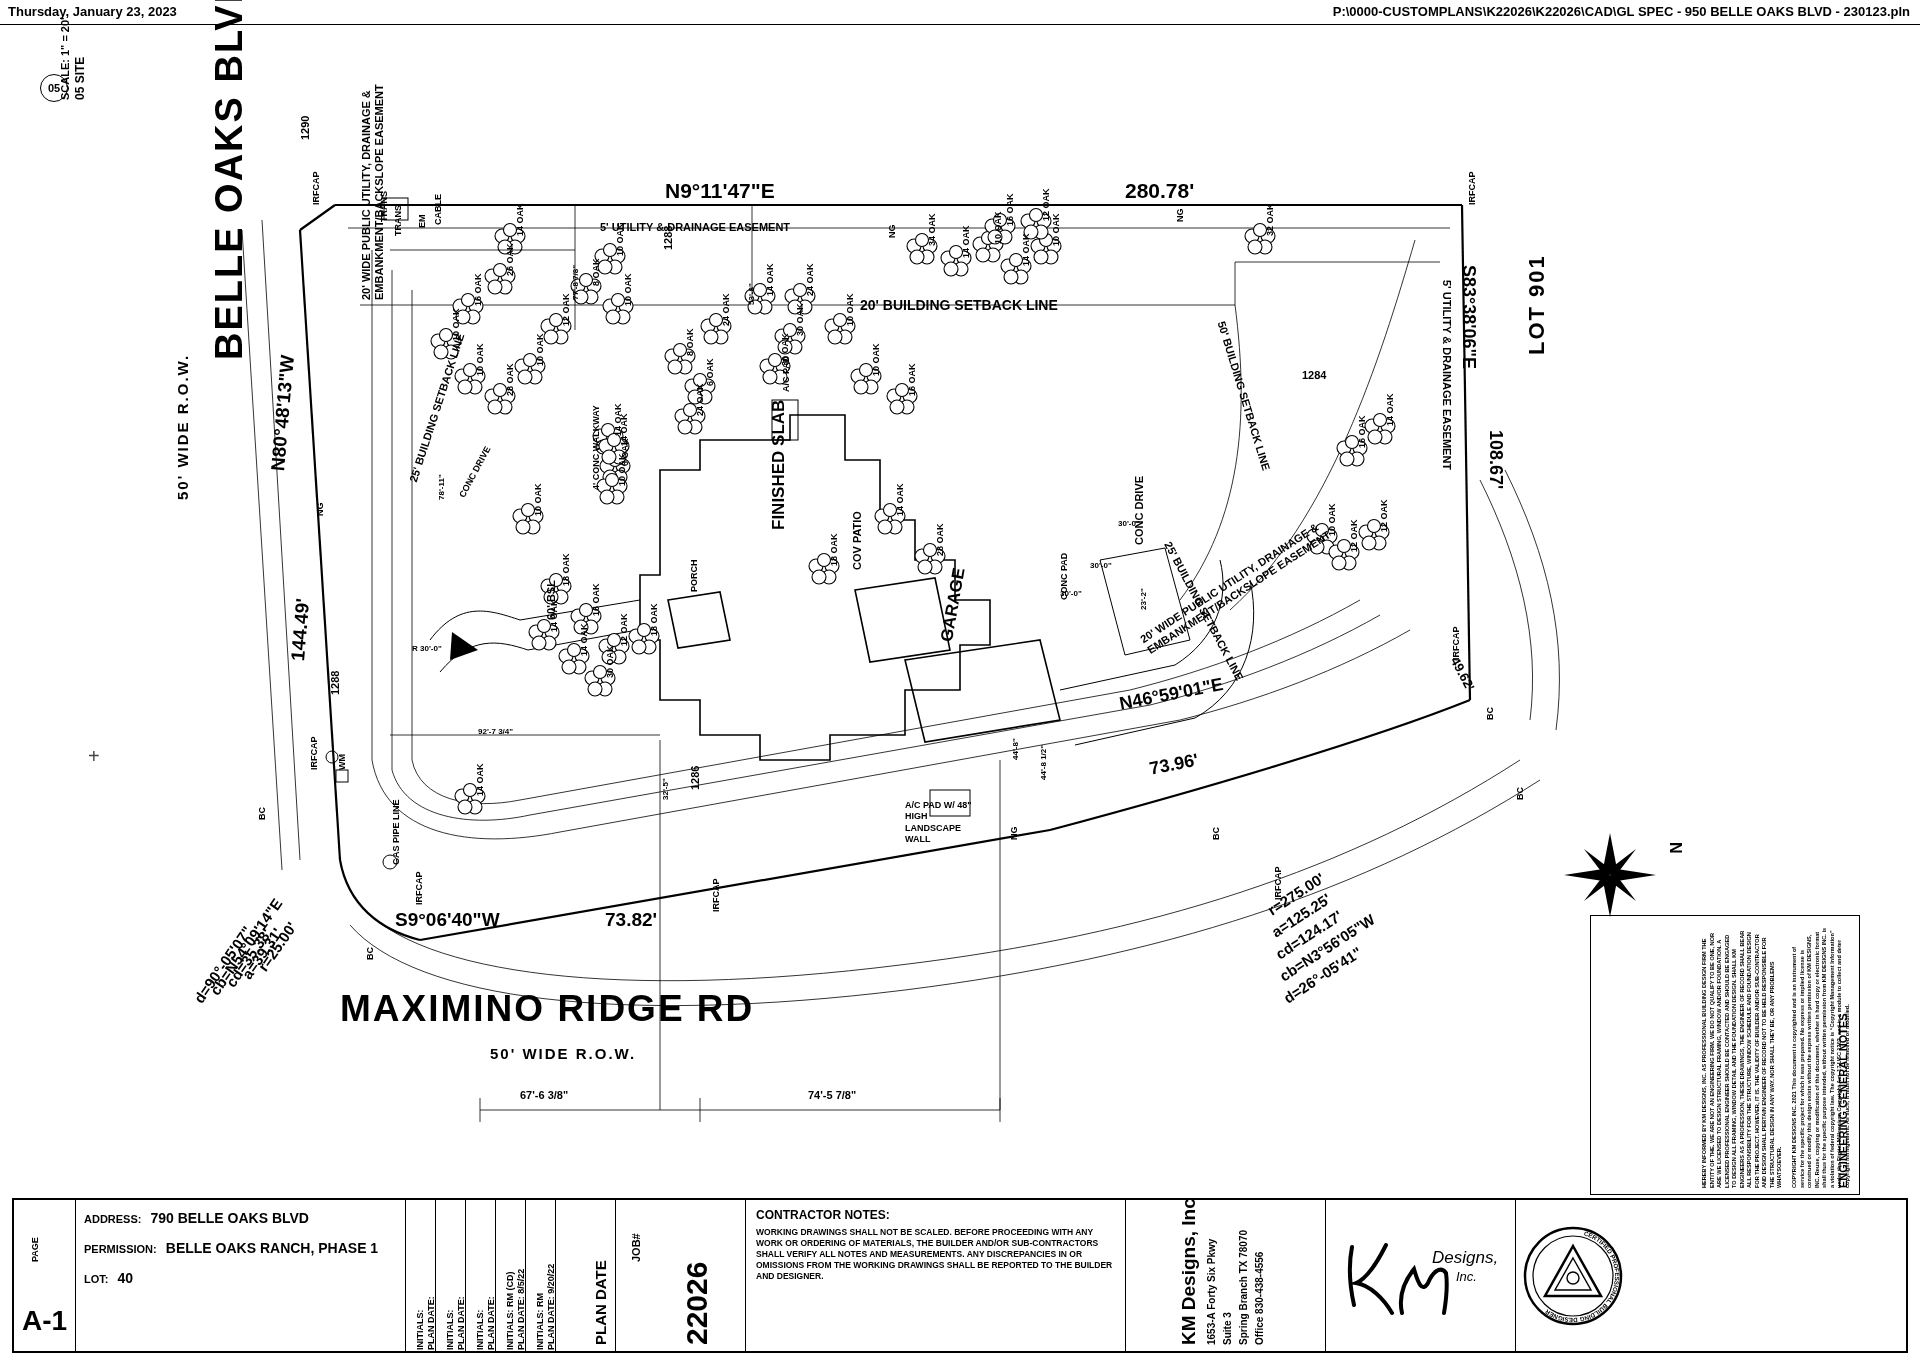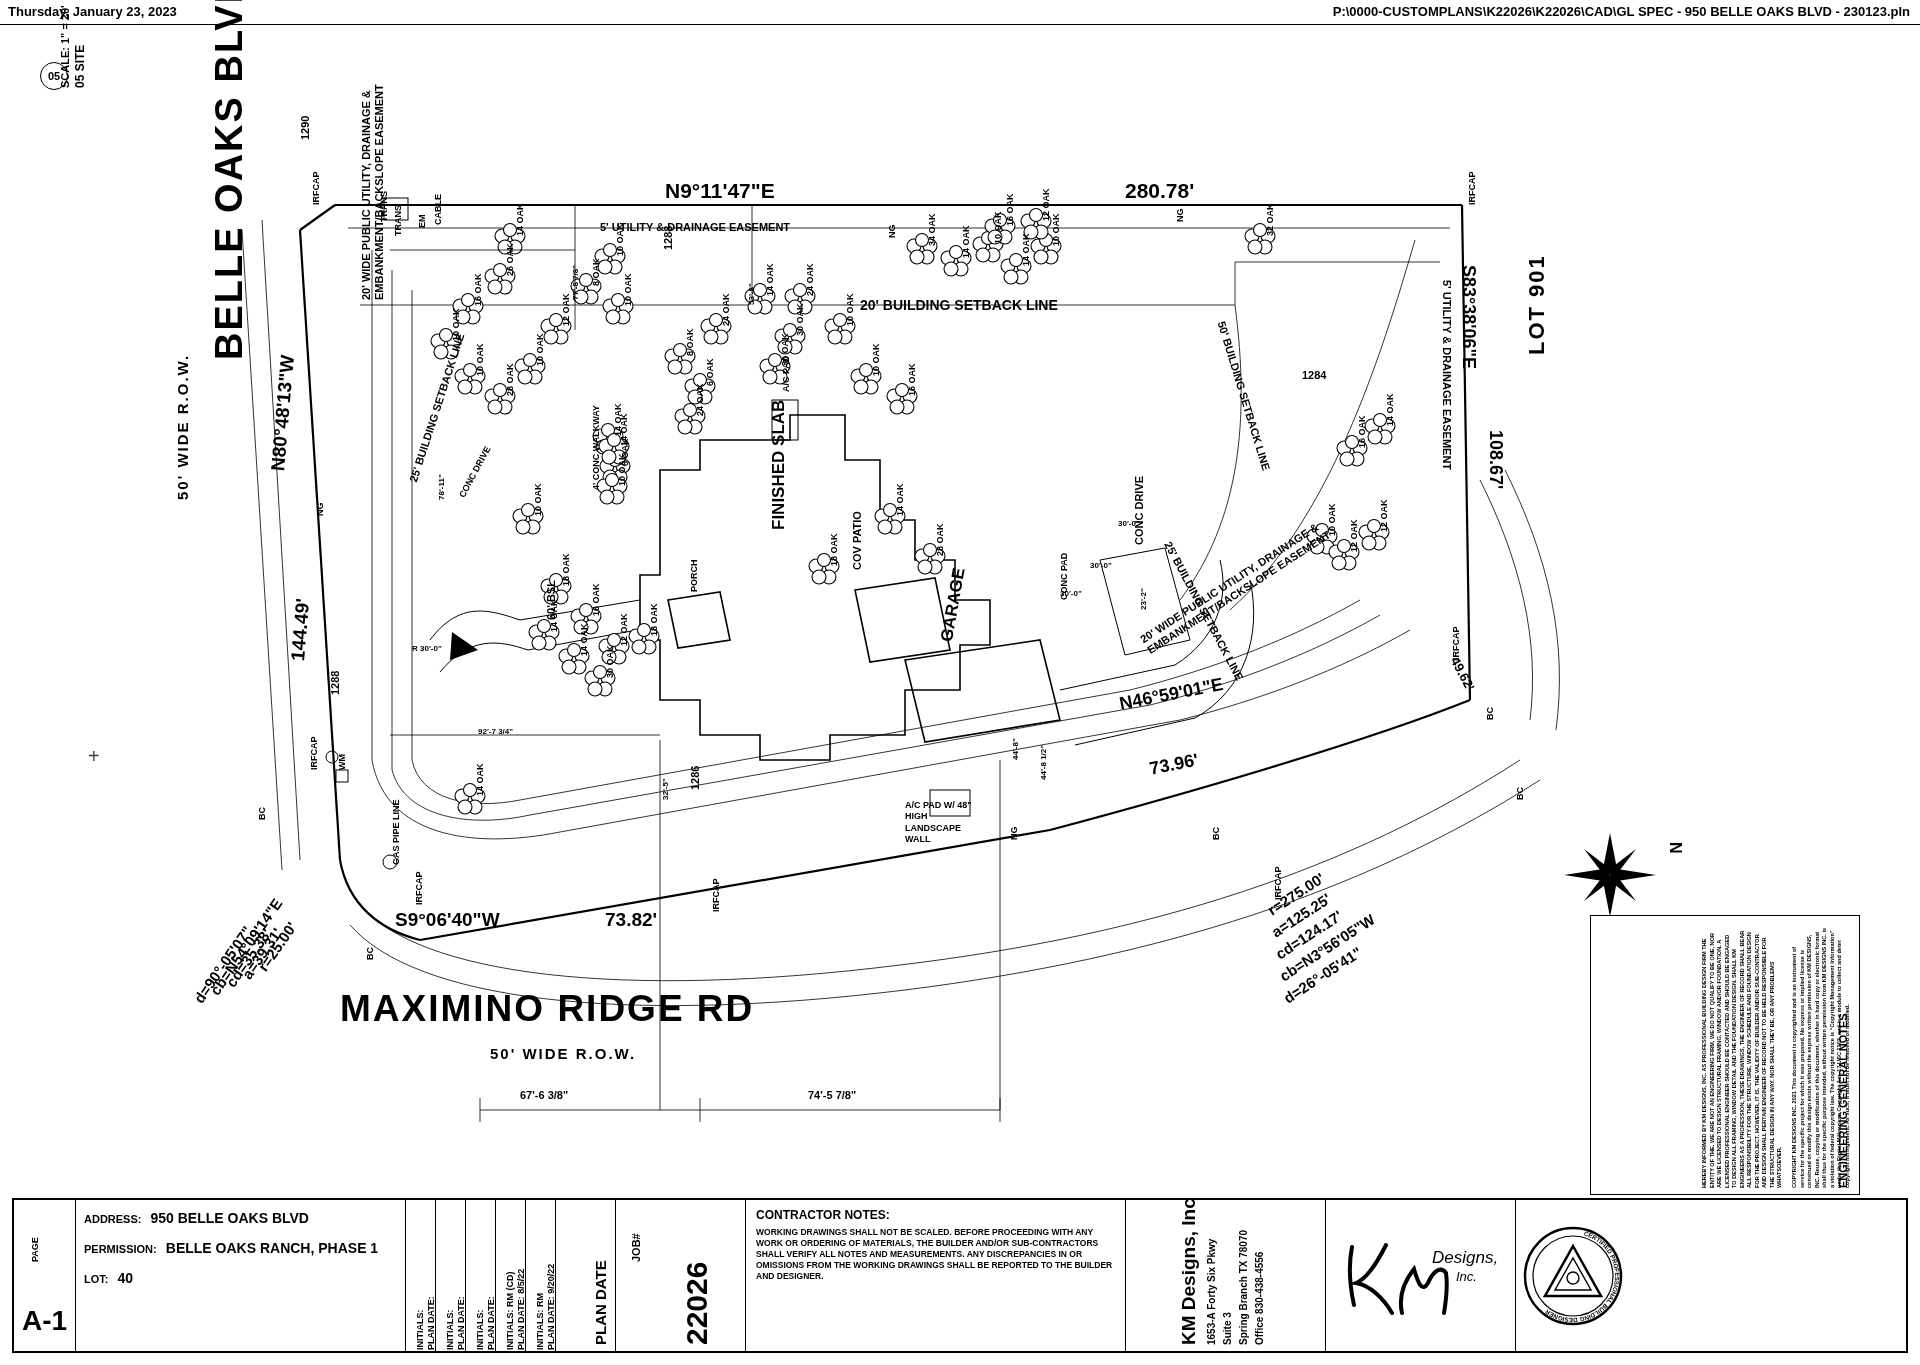--- a/index.html
+++ b/index.html
@@ -125,21 +125,21 @@
     transform-origin: 0 0;
     transform: rotate(-90deg);
     width: 262px;
     white-space: normal;
     font-weight: bold;
   }
 
   
   #scalebubble {
     position: absolute;
-    left: 40px; top: 62px;
+    left: 40px; top: 74px;
   }
   .circ {
     width: 26px; height: 26px;
     border: 1.6px solid #000;
     border-radius: 50%;
     display: flex; align-items: center; justify-content: center;
     font-size: 11px; font-weight: bold;
   }
 
   
@@ -766,21 +766,21 @@
 <div id="titleblock">
 
   <div class="tb-cell" id="tb-page">
     <div class="rot-lab" style="left:16px; top:62px;">PAGE</div>
     <div class="pagebig">A-1</div>
   </div>
 
   <div class="tb-cell" id="tb-addr">
     <div class="addr-row">
       <span>ADDRESS:</span>
-      <span class="val">950 BELLE OAKS BLVD</span>
+      <span class="val">790 BELLE OAKS BLVD</span>
     </div>
     <div class="addr-row">
       <span>PERMISSION:</span>
       <span class="val">BELLE OAKS RANCH, PHASE 1</span>
     </div>
     <div class="addr-row">
       <span>LOT:</span>
       <span class="val">40</span>
     </div>
   </div>

